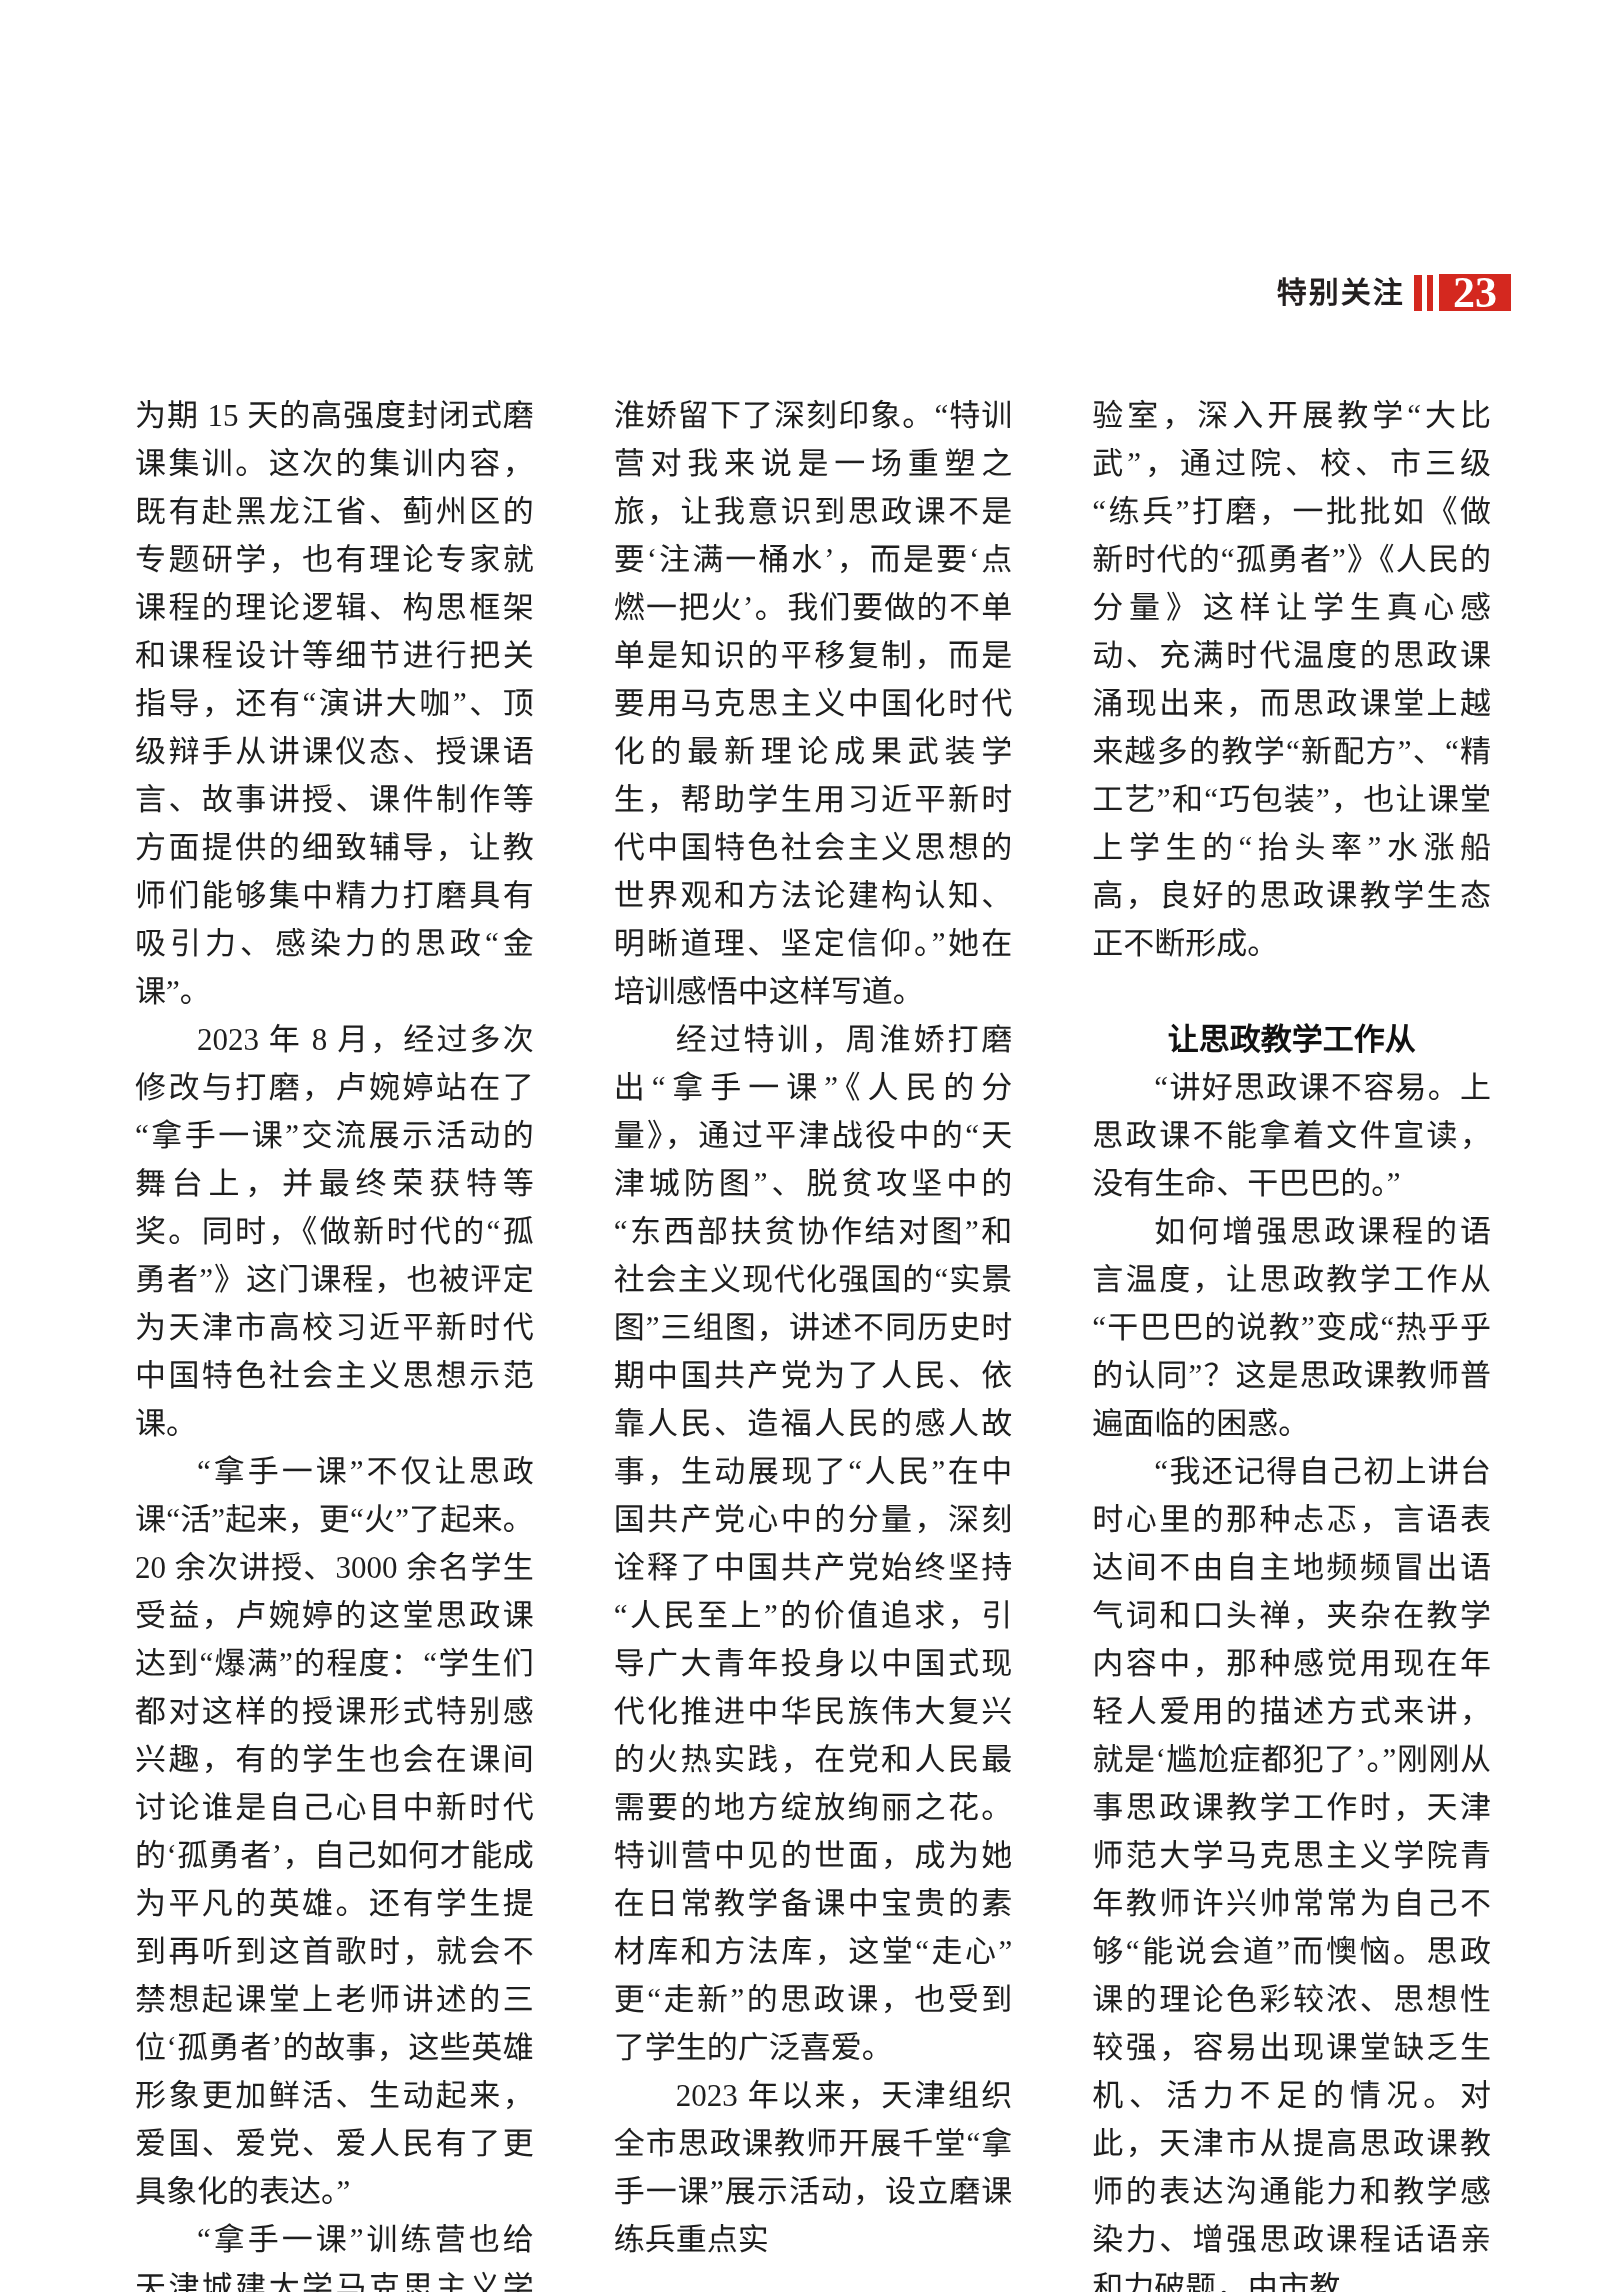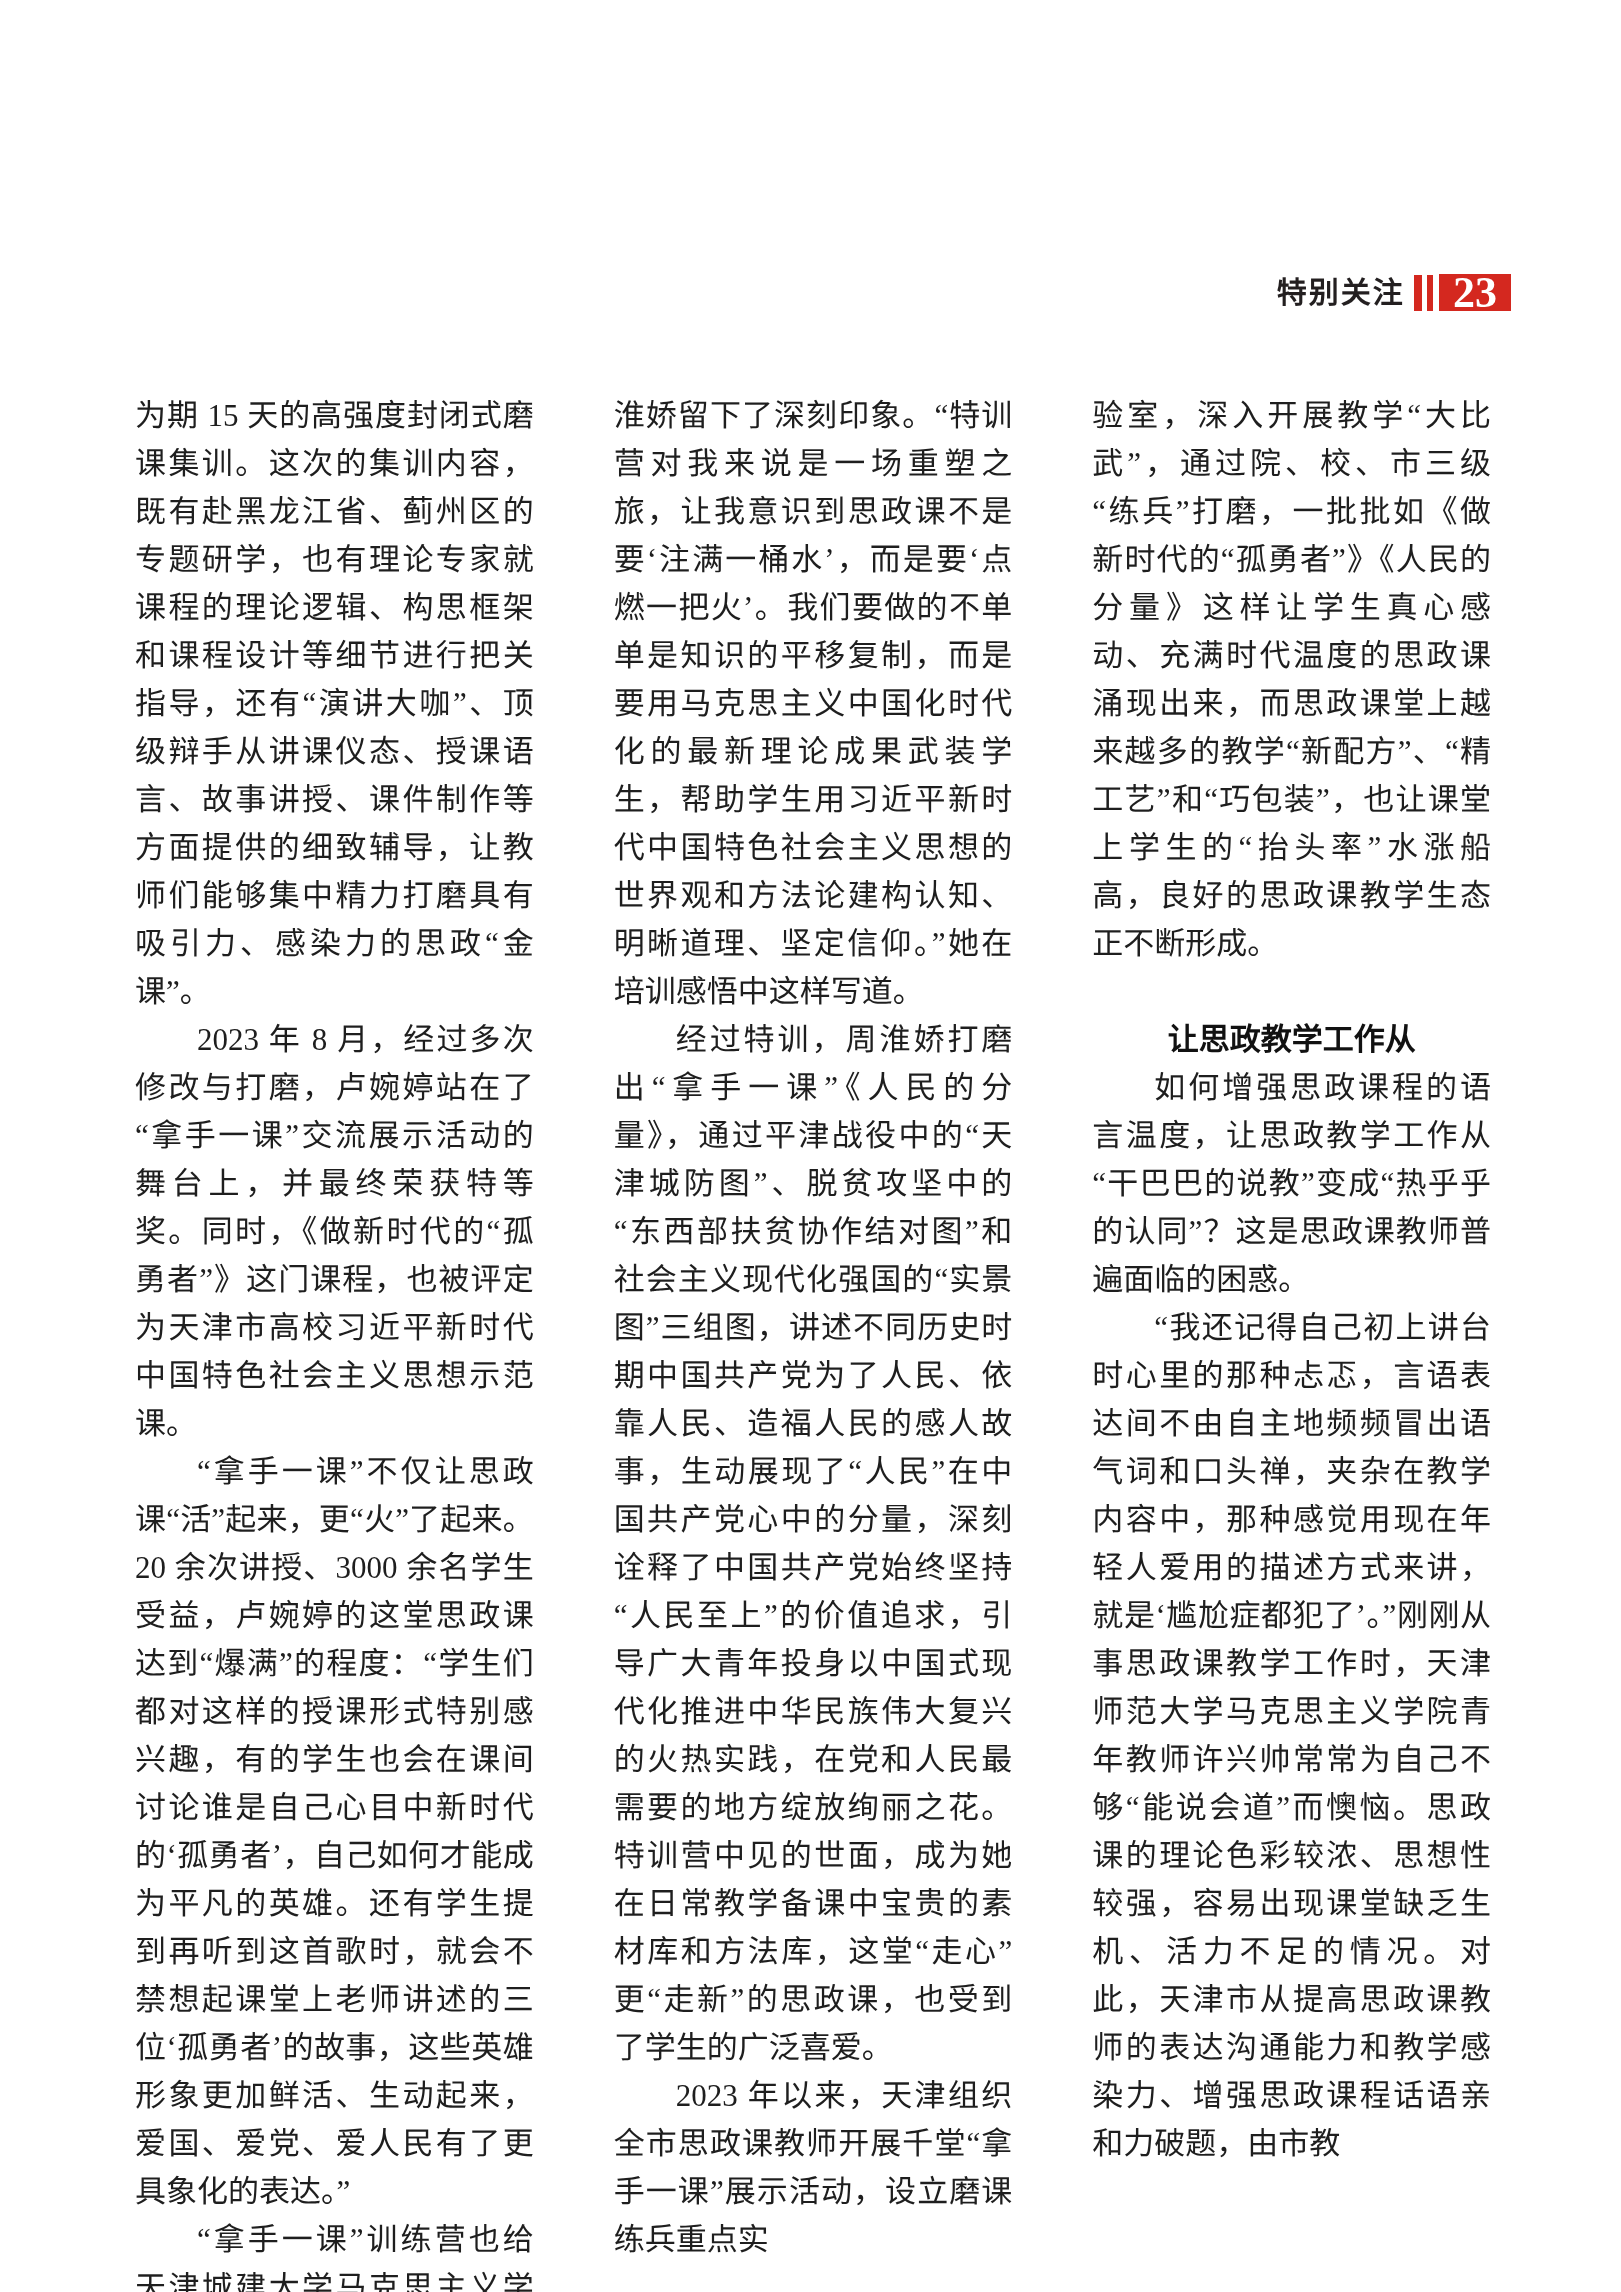--- a/index.html
+++ b/index.html
@@ -105,19 +105,20 @@
 
     <div class="col">
       <p class="cont">淮娇留下了深刻印象。“特训营对我来说是一场重塑之旅，让我意识到思政课不是要‘注满一桶水’，而是要‘点燃一把火’。我们要做的不单单是知识的平移复制，而是要用马克思主义中国化时代化的最新理论成果武装学生，帮助学生用习近平新时代中国特色社会主义思想的世界观和方法论建构认知、明晰道理、坚定信仰。”她在培训感悟中这样写道。</p>
       <p class="indent">经过特训，周淮娇打磨出“拿手一课”《人民的分量》，通过平津战役中的“天津城防图”、脱贫攻坚中的“东西部扶贫协作结对图”和社会主义现代化强国的“实景图”三组图，讲述不同历史时期中国共产党为了人民、依靠人民、造福人民的感人故事，生动展现了“人民”在中国共产党心中的分量，深刻诠释了中国共产党始终坚持“人民至上”的价值追求，引导广大青年投身以中国式现代化推进中华民族伟大复兴的火热实践，在党和人民最需要的地方绽放绚丽之花。特训营中见的世面，成为她在日常教学备课中宝贵的素材库和方法库，这堂“走心”更“走新”的思政课，也受到了学生的广泛喜爱。</p>
       <p class="indent">2023 年以来，天津组织全市思政课教师开展千堂“拿手一课”展示活动，设立磨课练兵重点实</p>
     </div>
 
     <div class="col">
       <p class="cont">验室，深入开展教学“大比武”，通过院、校、市三级“练兵”打磨，一批批如《做新时代的“孤勇者”》《人民的分量》这样让学生真心感动、充满时代温度的思政课涌现出来，而思政课堂上越来越多的教学“新配方”、“精工艺”和“巧包装”，也让课堂上学生的“抬头率”水涨船高，良好的思政课教学生态正不断形成。</p>
       <h3 class="subhead">让思政教学工作从</h3>
+      <p class="indent">“讲好思政课不容易。上思政课不能拿着文件宣读，没有生命、干巴巴的。”</p>
       <p class="indent">如何增强思政课程的语言温度，让思政教学工作从“干巴巴的说教”变成“热乎乎的认同”？这是思政课教师普遍面临的困惑。</p>
       <p class="indent">“我还记得自己初上讲台时心里的那种忐忑，言语表达间不由自主地频频冒出语气词和口头禅，夹杂在教学内容中，那种感觉用现在年轻人爱用的描述方式来讲，就是‘尴尬症都犯了’。”刚刚从事思政课教学工作时，天津师范大学马克思主义学院青年教师许兴帅常常为自己不够“能说会道”而懊恼。思政课的理论色彩较浓、思想性较强，容易出现课堂缺乏生机、活力不足的情况。对此，天津市从提高思政课教师的表达沟通能力和教学感染力、增强思政课程话语亲和力破题，由市教</p>
     </div>
 
   </div>
 </div>
 
 
 </body></html>

